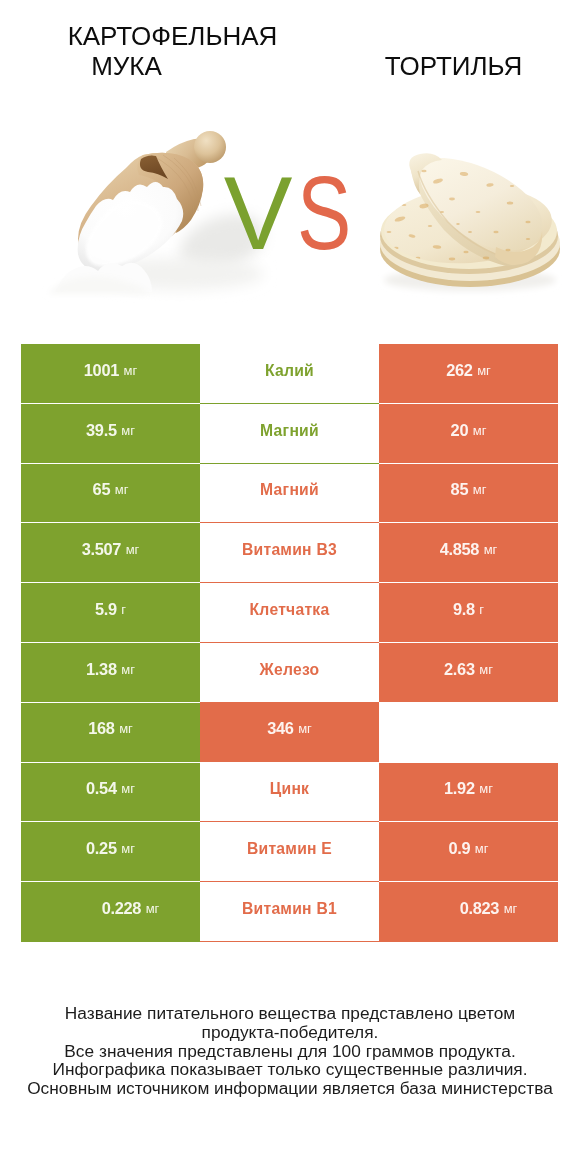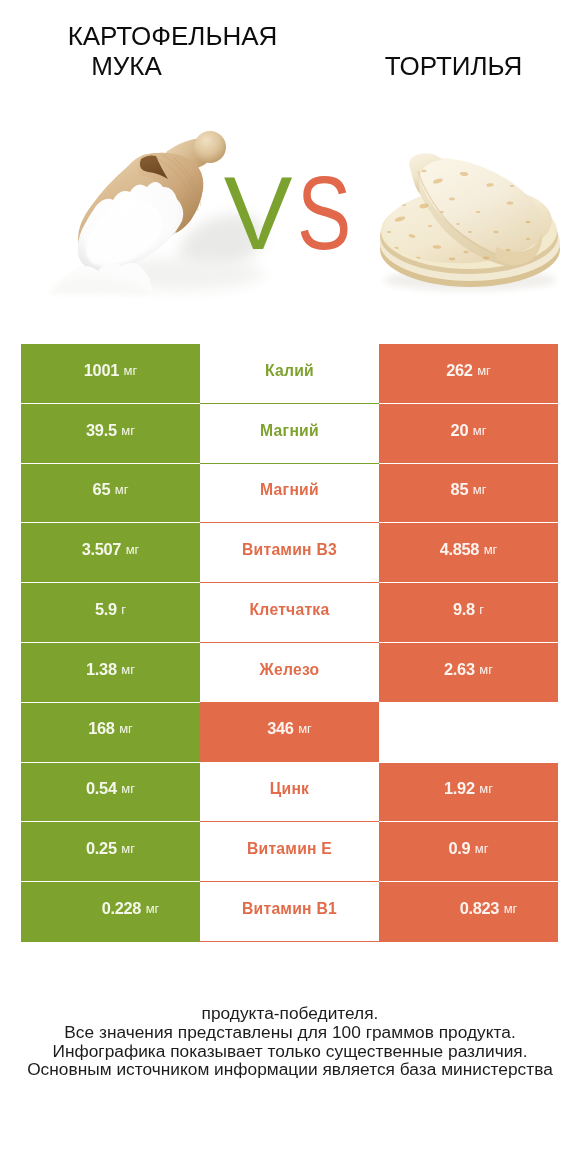--- a/index.html
+++ b/index.html
@@ -349,18 +349,19 @@
         <div class="cell cm win-right">
           <span class="name">Витамин B1</span>
         </div>
         <div class="cell cr">
           <span class="val">0.823</span>
           <span class="unit">мг</span>
         </div>
       </div>
     </div>
   <div class="footer">
+      <div class="fline">Название питательного вещества представлено цветом</div>
       <div class="fline">продукта-победителя.</div>
       <div class="fline">Все значения представлены для 100 граммов продукта.</div>
       <div class="fline">Инфографика показывает только существенные различия.</div>
       <div class="fline">Основным источником информации является база министерства</div>
     </div>
 </div>
 
 </body></html>

